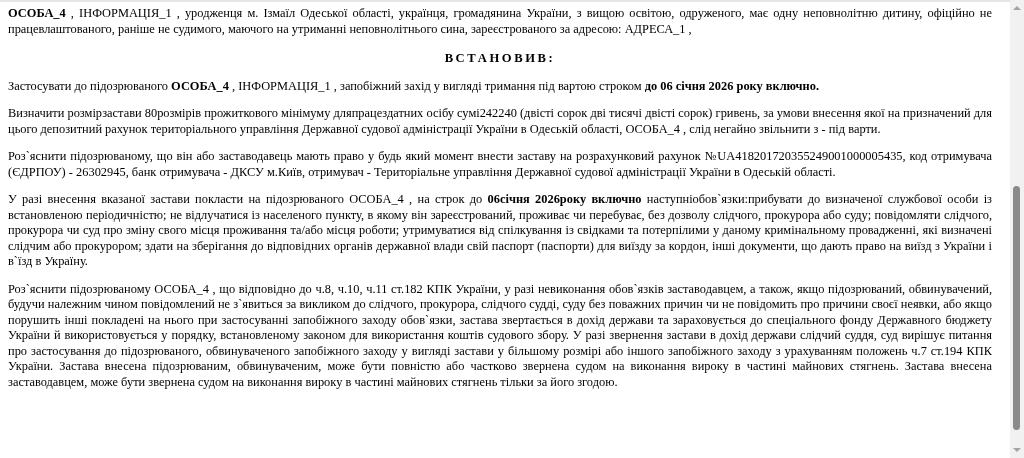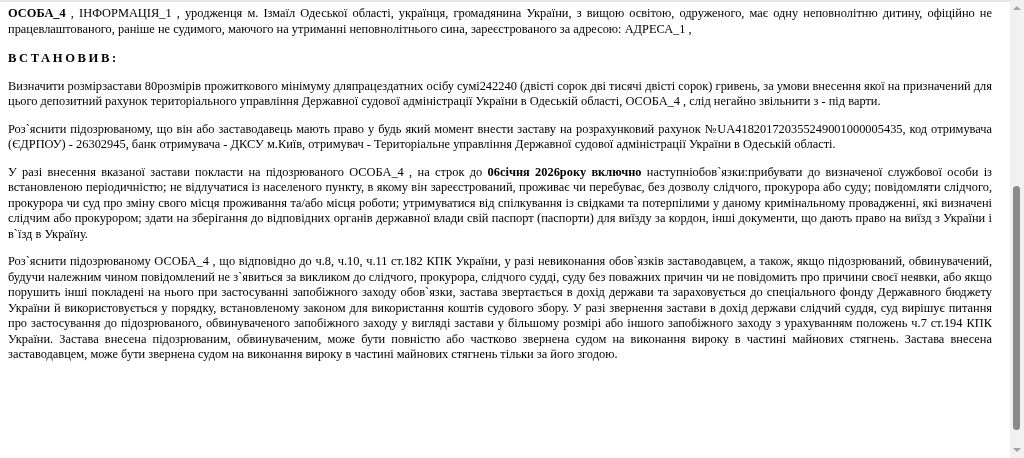--- a/index.html
+++ b/index.html
@@ -6,21 +6,21 @@
   body {
     width: 1024px; height: 458px; overflow: hidden; background: #ffffff;
     font-family: "Liberation Serif", "DejaVu Serif", serif;
     color: #000; position: relative;
   }
   .topline { position: absolute; left: 0; top: 0; width: 1024px; height: 2px; background: #e6e6ea; }
   .viewport { position: absolute; left: 0; top: 2px; width: 1010px; height: 456px; overflow: hidden; }
   .content { padding: 4px 18px 0 8px; font-size: 12.4px; line-height: 15.5px; }
   p { margin: 0 0 12px 0; text-align: justify; }
   .p-first { margin-bottom: 14px; }
-  .heading { font-weight: bold; margin: 0 0 12px 0; font-size: 12.6px; }
+  .heading { text-align: center; font-weight: bold; margin: 0 0 12px 0; font-size: 12.6px; }
   .heading.spaced { letter-spacing: 2.6px; }
   b { font-weight: bold; }
   .scrollbar { position: absolute; right: 0; top: 0; width: 14px; height: 458px; background: #f1f1f1; }
   .sb-up, .sb-down { position: absolute; left: 3px; width: 0; height: 0; border-left: 4px solid transparent; border-right: 4px solid transparent; }
   .sb-up { top: 6px; border-bottom: 4px solid #a3a3a3; }
   .sb-down { bottom: 6px; border-top: 4px solid #a3a3a3; }
   .sb-thumb { position: absolute; left: 3px; width: 7px; top: 186px; height: 244px; background: #8a8a8a; border-radius: 4px; }
 </style>
 </head>
 <body>
@@ -30,20 +30,21 @@
 <div class="viewport">
   <div class="content">
 
     <p class="p-first"><b>ОСОБА_4</b><span> , ІНФОРМАЦІЯ_1 , уродженця м. Ізмаїл Одеської області, українця, громадянина України, з вищою освітою, одруженого, має одну неповнолітню дитину, офіційно не працевлаштованого, раніше не судимого, маючого на утриманні неповнолітнього сина, зареєстрованого за адресою: АДРЕСА_1 ,</span></p>
 
 
     <div class="heading spaced">ВСТАНОВИВ:</div>
 
 
 
+    <p><span>Застосувати до підозрюваного </span><b>ОСОБА_4</b><span> , ІНФОРМАЦІЯ_1 , запобіжний захід у вигляді тримання під вартою строком </span><b>до 06 січня 2026 року включно.</b></p>
 
     <p>Визначити розмірзастави 80розмірів прожиткового мінімуму дляпрацездатних осібу сумі242240 (двісті сорок дві тисячі двісті сорок) гривень, за умови внесення якої на призначений для цього депозитний рахунок територіального управління Державної судової адміністрації України в Одеській області, ОСОБА_4 , слід негайно звільнити з - під варти.</p>
 
     <p>Роз`яснити підозрюваному, що він або заставодавець мають право у будь який момент внести заставу на розрахунковий рахунок №UA418201720355249001000005435, код отримувача (ЄДРПОУ) - 26302945, банк отримувача - ДКСУ м.Київ, отримувач - Територіальне управління Державної судової адміністрації України в Одеській області.</p>
 
     <p><span>У разі внесення вказаної застави покласти на підозрюваного ОСОБА_4 , на строк до </span><b>06січня 2026року включно</b><span> наступніобов`язки:прибувати до визначеної службової особи із встановленою періодичністю; не відлучатися із населеного пункту, в якому він зареєстрований, проживає чи перебуває, без дозволу слідчого, прокурора або суду; повідомляти слідчого, прокурора чи суд про зміну свого місця проживання та/або місця роботи; утримуватися від спілкування із свідками та потерпілими у даному кримінальному провадженні, які визначені слідчим або прокурором; здати на зберігання до відповідних органів державної влади свій паспорт (паспорти) для виїзду за кордон, інші документи, що дають право на виїзд з України і в`їзд в Україну.</span></p>
 
     <p>Роз`яснити підозрюваному ОСОБА_4 , що відповідно до ч.8, ч.10, ч.11 ст.182 КПК України, у разі невиконання обов`язків заставодавцем, а також, якщо підозрюваний, обвинувачений, будучи належним чином повідомлений не з`явиться за викликом до слідчого, прокурора, слідчого судді, суду без поважних причин чи не повідомить про причини своєї неявки, або якщо порушить інші покладені на нього при застосуванні запобіжного заходу обов`язки, застава звертається в дохід держави та зараховується до спеціального фонду Державного бюджету України й використовується у порядку, встановленому законом для використання коштів судового збору. У разі звернення застави в дохід держави слідчий суддя, суд вирішує питання про застосування до підозрюваного, обвинуваченого запобіжного заходу у вигляді застави у більшому розмірі або іншого запобіжного заходу з урахуванням положень ч.7 ст.194 КПК України. Застава внесена підозрюваним, обвинуваченим, може бути повністю або частково звернена судом на виконання вироку в частині майнових стягнень. Застава внесена заставодавцем, може бути звернена судом на виконання вироку в частині майнових стягнень тільки за його згодою.</p>
 
   </div>

